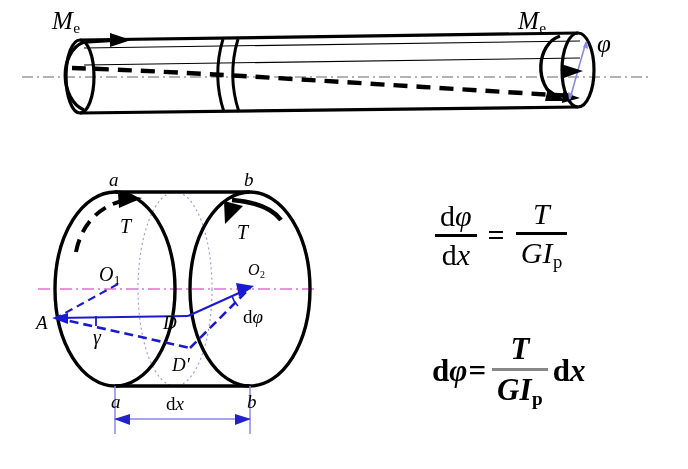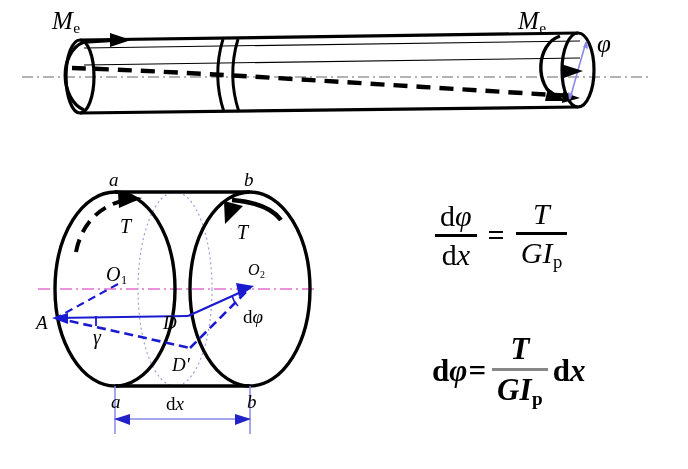--- a/index.html
+++ b/index.html
@@ -106,21 +106,21 @@
   #lbl-Me-right { left: 518px; top: 8px;  font-size: 25px; }
   #lbl-phi      { left: 597px; top: 31px; font-size: 25px; }
 
   
   #lbl-a-top   { left: 109px; top: 170px; font-size: 19px; }
   #lbl-b-top   { left: 244px; top: 170px; font-size: 19px; }
   #lbl-a-bot   { left: 111px; top: 392px; font-size: 19px; }
   #lbl-b-bot   { left: 247px; top: 392px; font-size: 19px; }
   #lbl-T-left  { left: 120px; top: 216px; font-size: 20px; }
   #lbl-T-right { left: 237px; top: 222px; font-size: 20px; }
-  #lbl-O1      { left: 106px;  top: 264px; font-size: 20px; }
+  #lbl-O1      { left: 99px;  top: 264px; font-size: 20px; }
   #lbl-O2      { left: 248px; top: 262px; font-size: 16px; }
   #lbl-A       { left: 36px;  top: 313px; font-size: 19px; }
   #lbl-D       { left: 163px; top: 313px; font-size: 19px; }
   #lbl-Dp      { left: 172px; top: 355px; font-size: 19px; }
   #lbl-gamma   { left: 93px;  top: 327px; font-size: 20px; }
   #lbl-dphi    { left: 243px; top: 307px; font-size: 19px; }
   #lbl-dx      { left: 166px; top: 394px; font-size: 19px; }
 </style>
 </head>
 <body>

